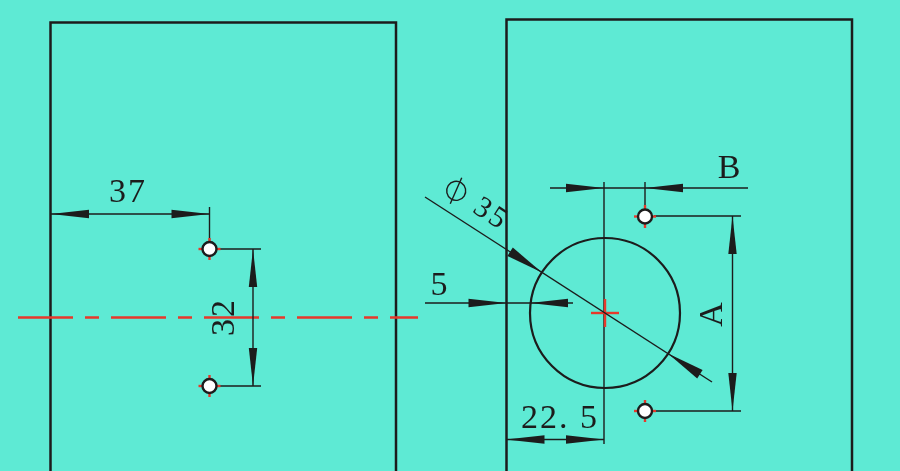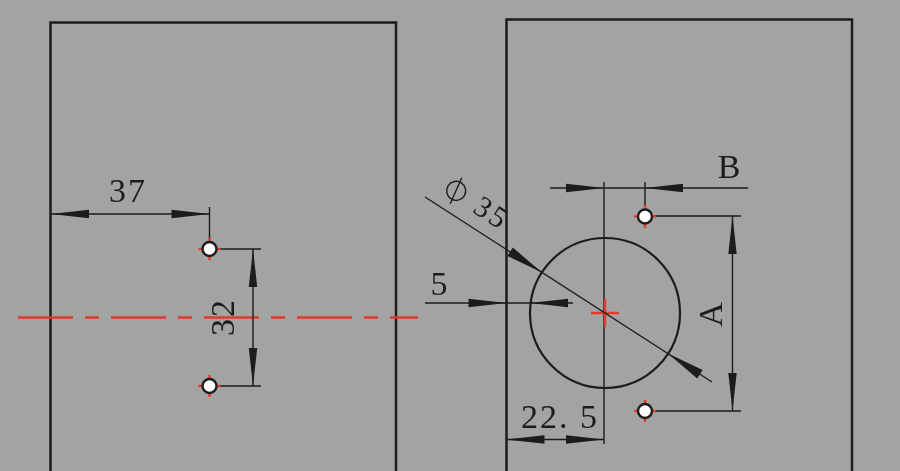--- a/index.html
+++ b/index.html
@@ -4,21 +4,21 @@
 <style>
   html, body {
     margin: 0;
     padding: 0;
     background: #ffffff;
   }
   #stage {
     position: relative;
     width: 900px;
     height: 471px;
-    background: #a3a3a3;
+    background: #5eead4;
     overflow: hidden;
   }
   svg { display: block; }
   .ln   { stroke: #1c1c1c; stroke-width: 1.4; fill: none; }
   .thick{ stroke: #1c1c1c; stroke-width: 2.5; fill: none; }
   .circ { stroke: #1c1c1c; stroke-width: 2.2; fill: none; }
   .arrow{ fill: #1c1c1c; stroke: none; }
   .red  { stroke: #e6392b; stroke-width: 2.4; fill: none; }
   .holec{ stroke: #1c1c1c; stroke-width: 2.4; fill: #ffffff; }
   .dim-text {

